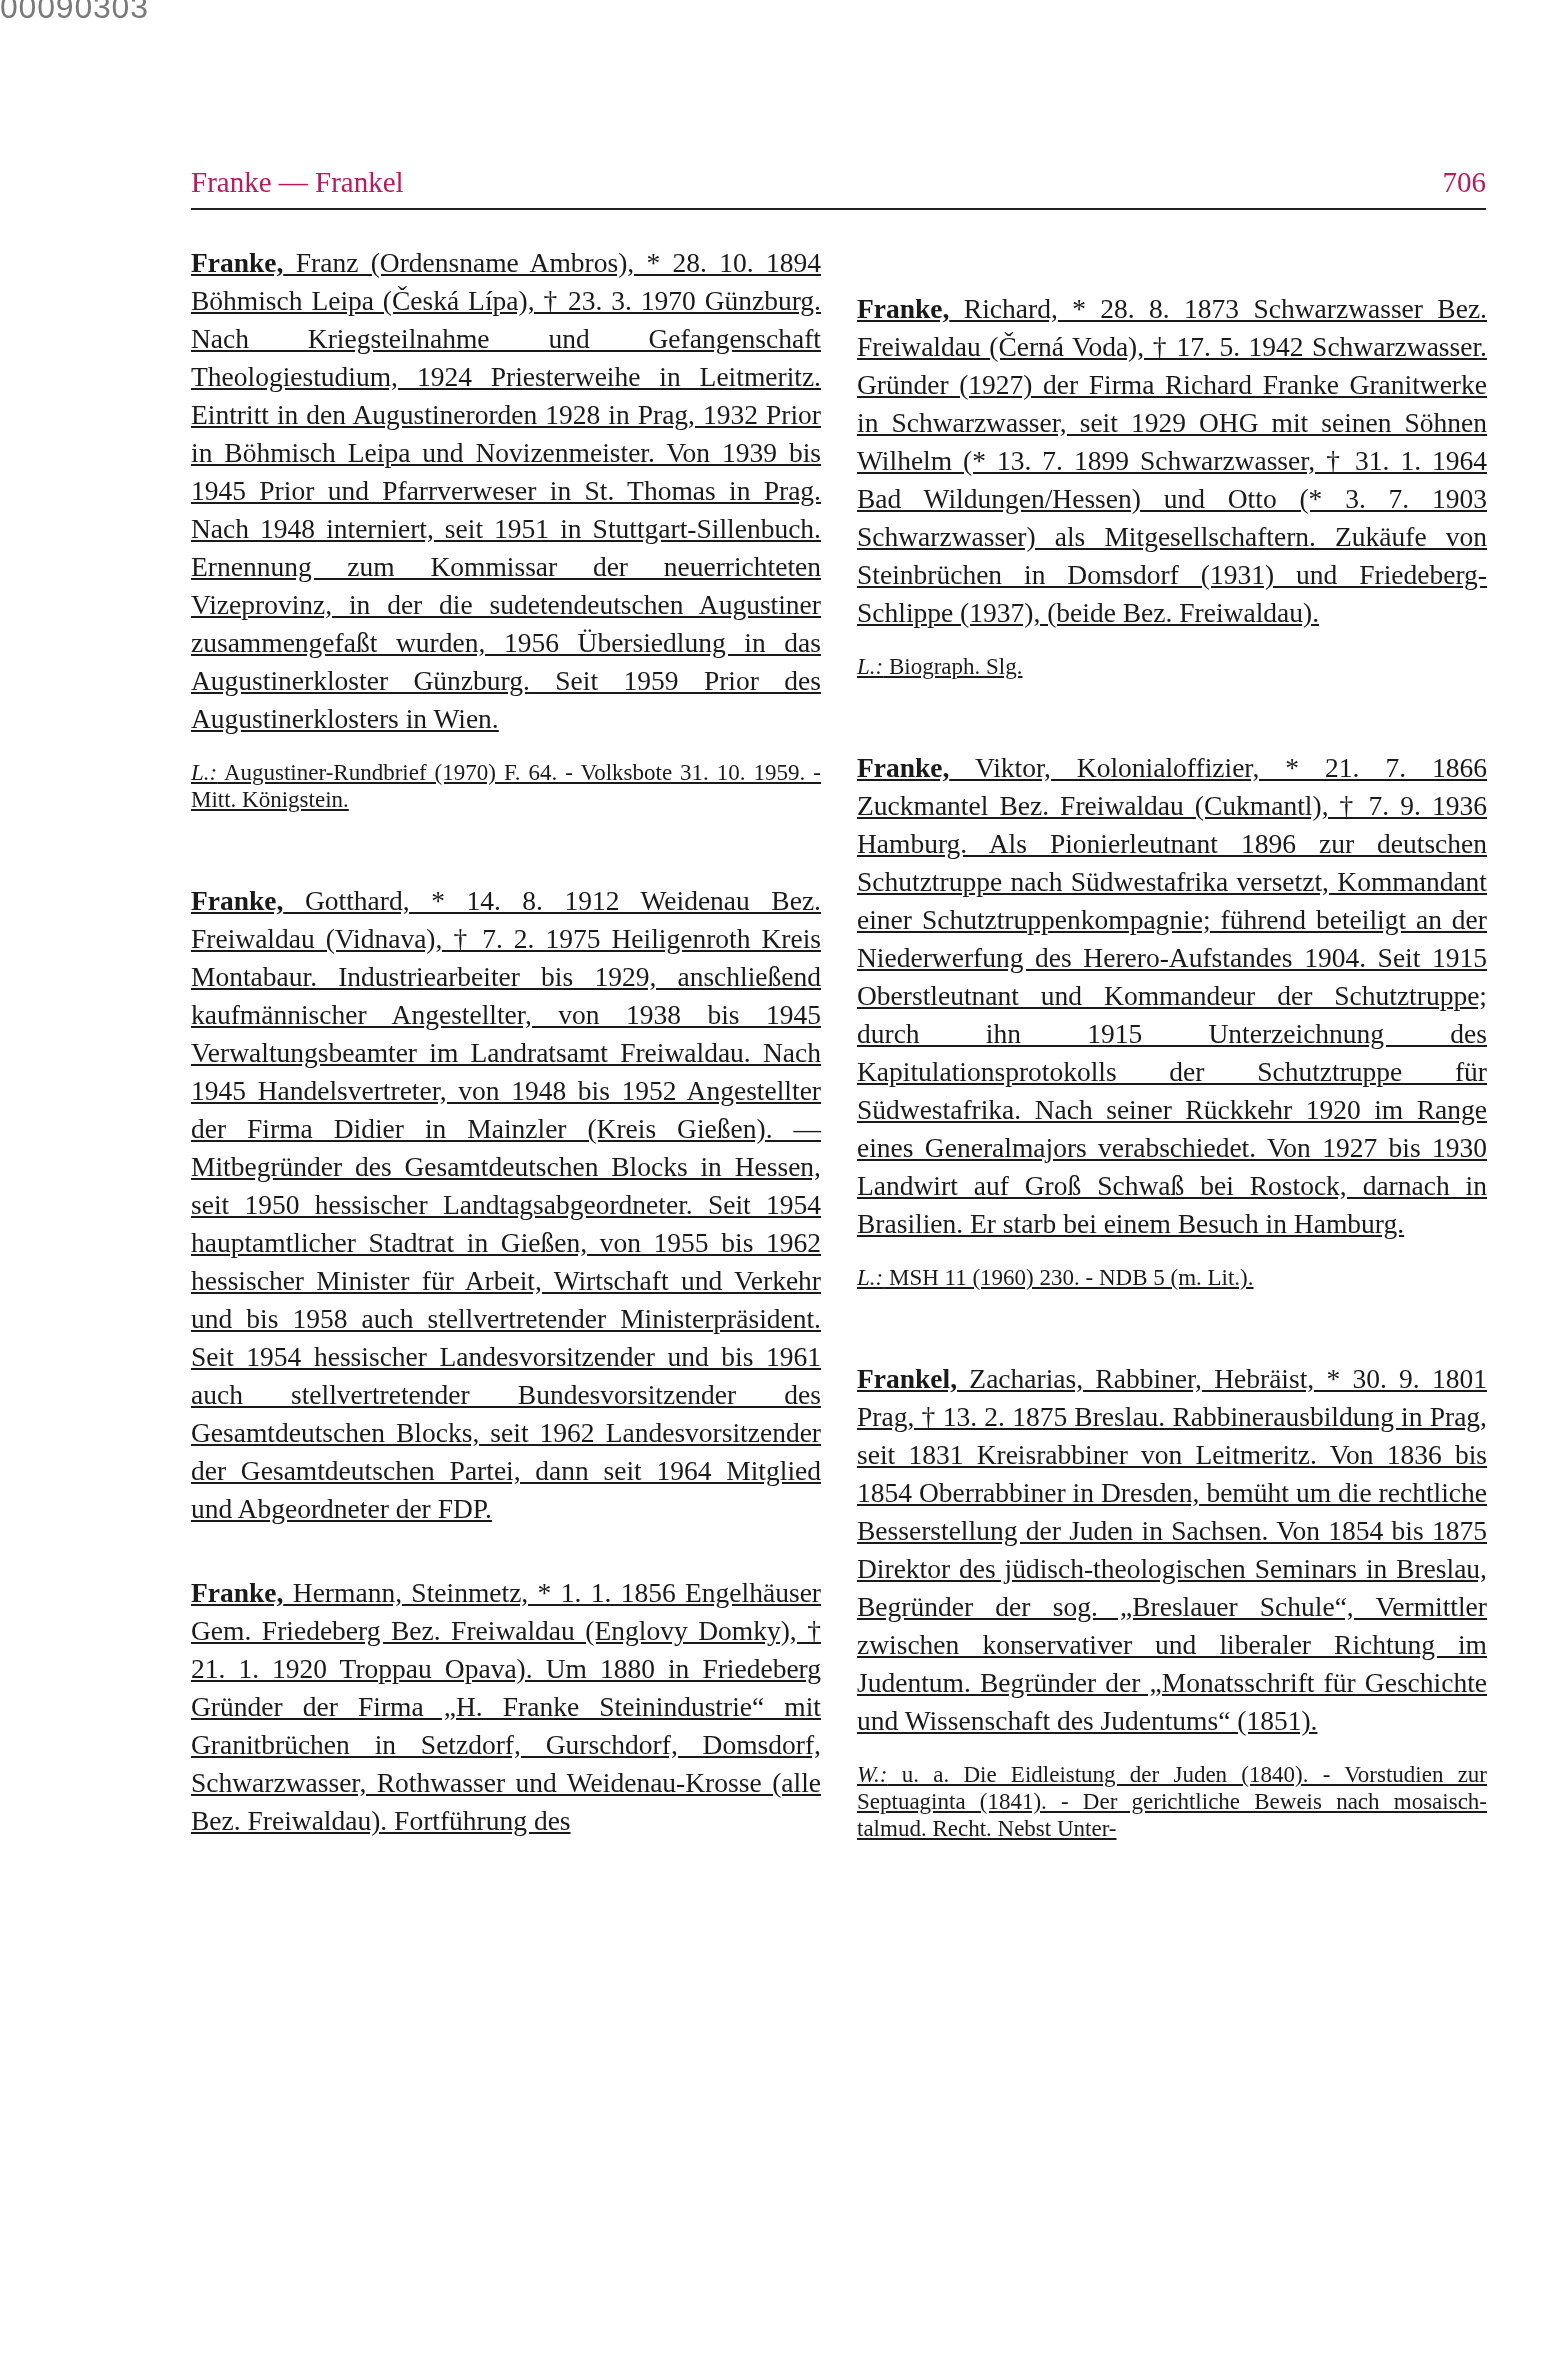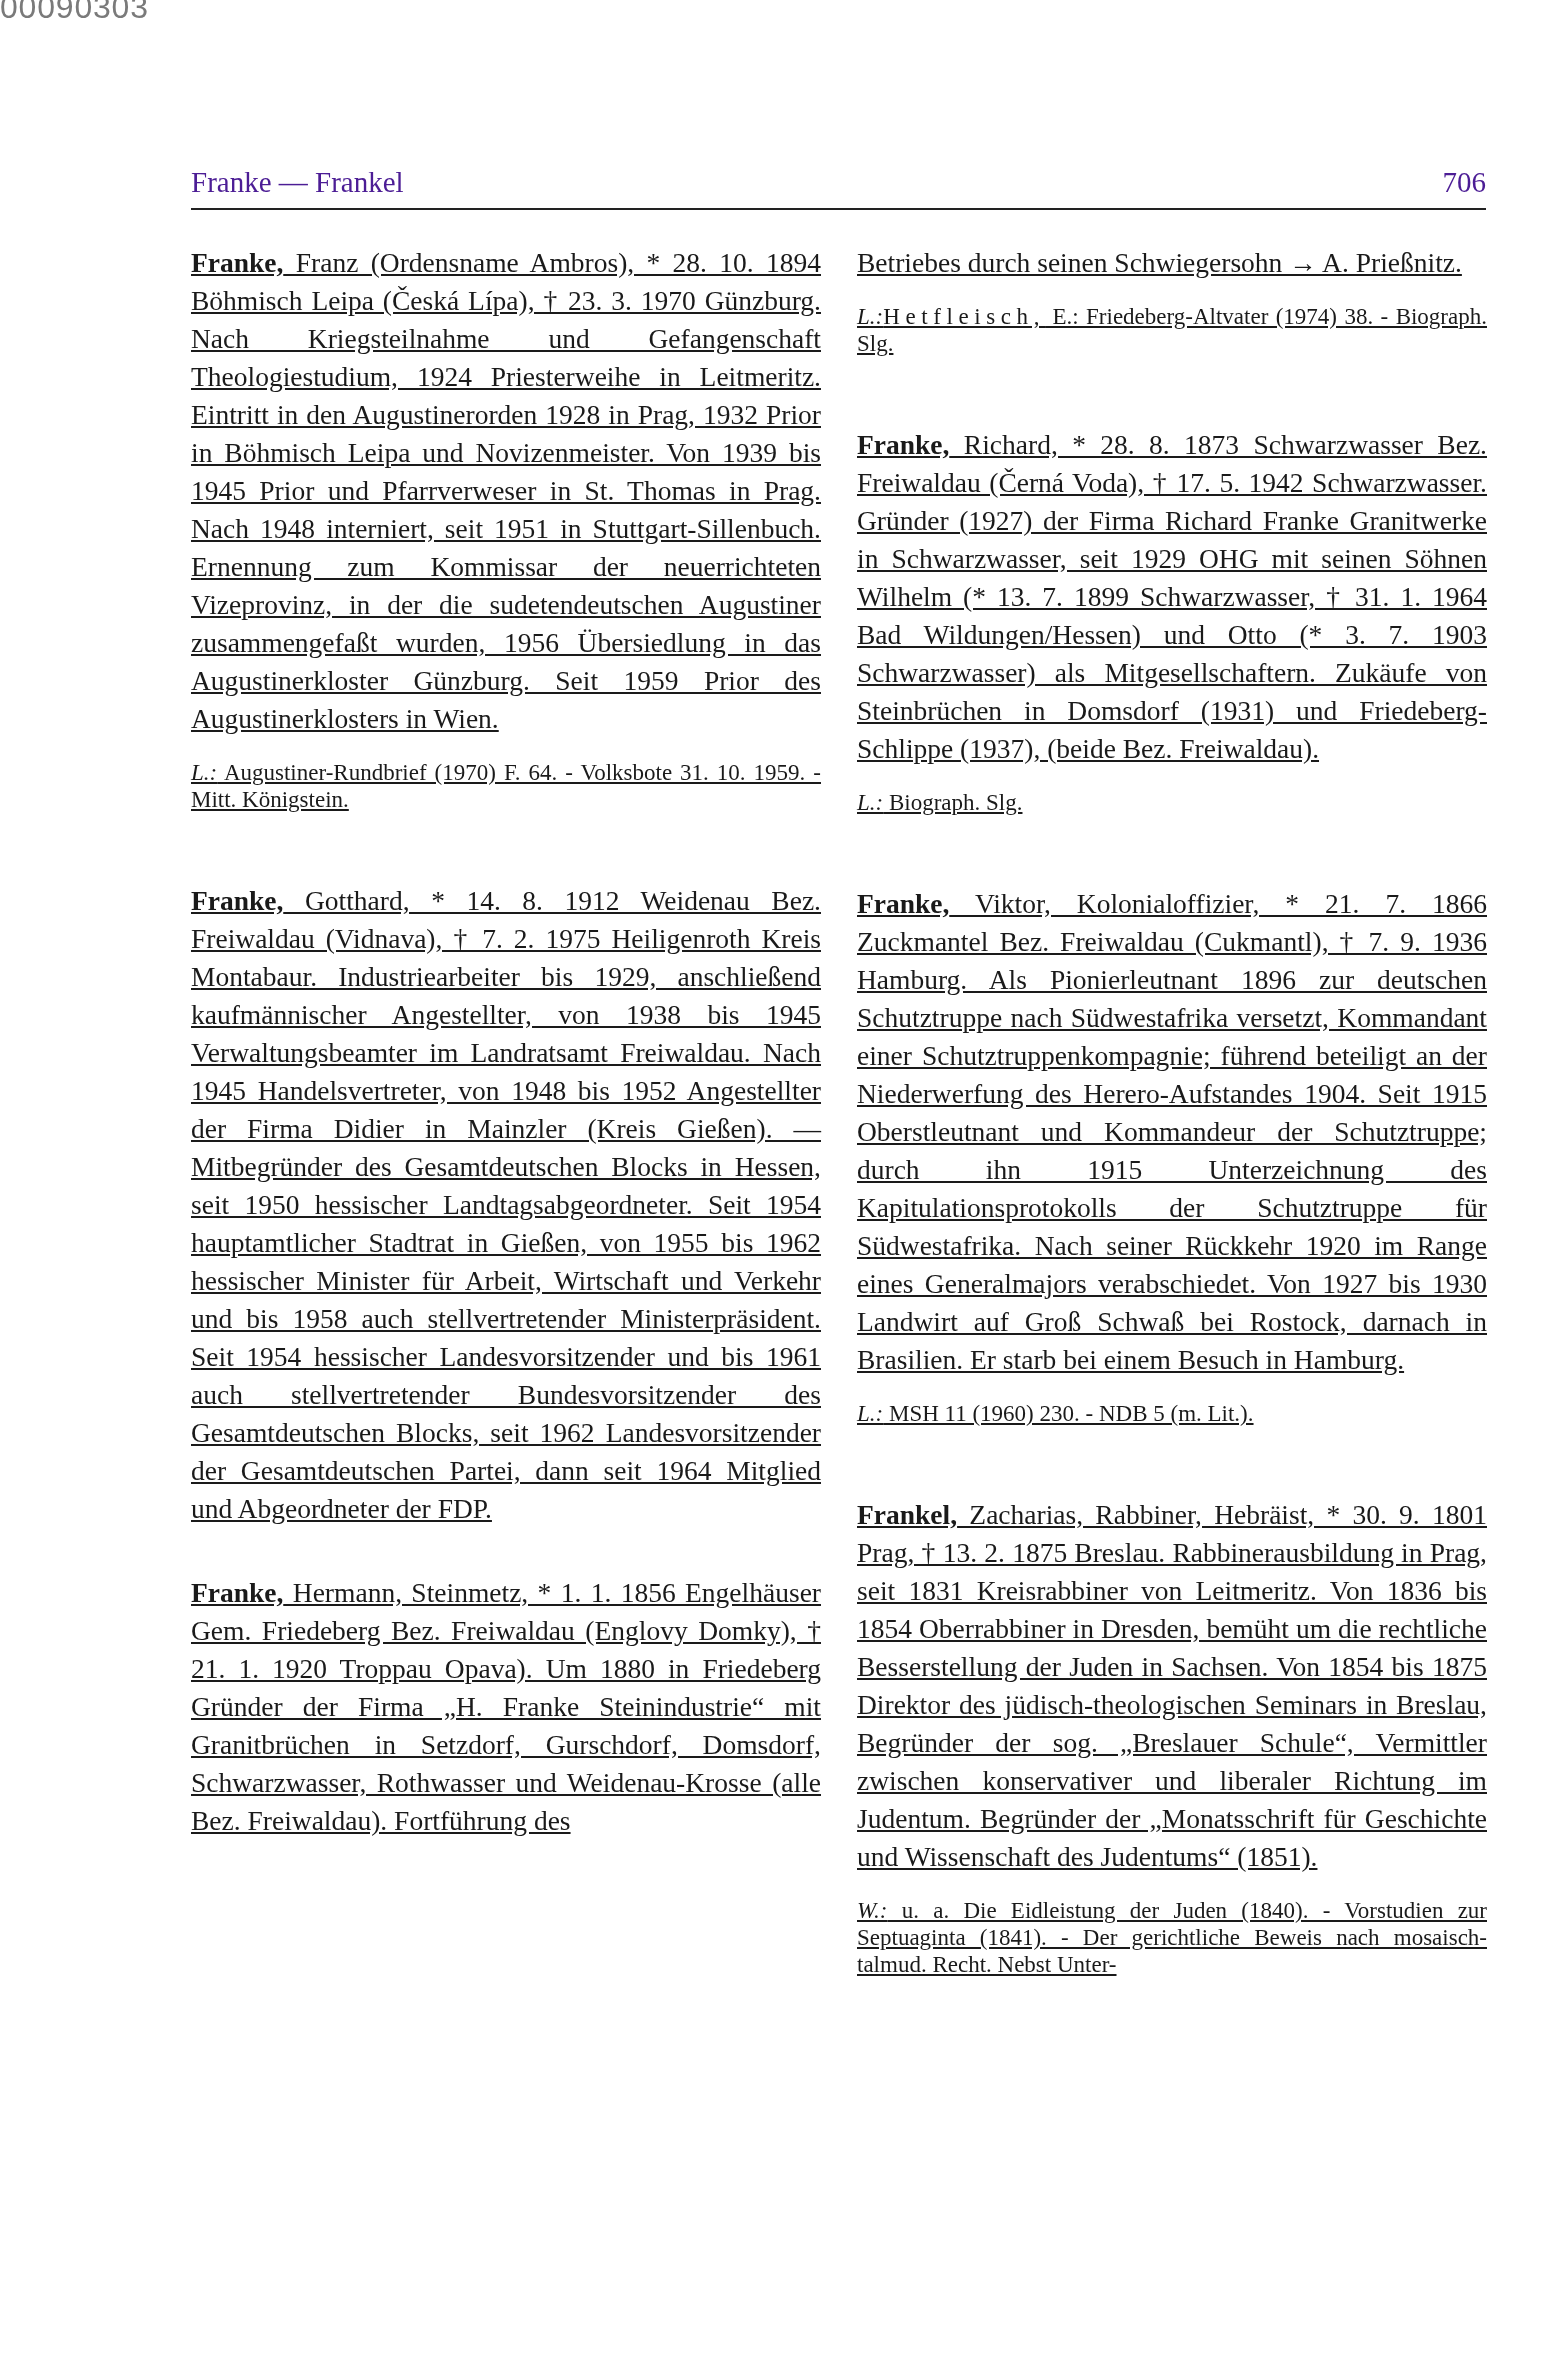--- a/index.html
+++ b/index.html
@@ -8,21 +8,21 @@
     font-family: "Liberation Serif", "DejaVu Serif", serif; color: #1a1a1a;
   }
   .scan-id {
     position: absolute; left: 0; top: -11px;
     font-family: "Liberation Sans", "DejaVu Sans", sans-serif;
     font-size: 32px; color: #7a7a7a; letter-spacing: 0.8px;
   }
   .running-head {
     position: absolute; left: 191px; top: 166px; width: 1295px;
     display: flex; justify-content: space-between; align-items: flex-end;
-    font-size: 29px; color: #4c1d95;
+    font-size: 29px; color: #be185d;
   }
   .head-rule {
     position: absolute; left: 191px; top: 208px; width: 1295px; height: 2.4px;
     background: #222;
   }
   .column {
     position: absolute; top: 244px; width: 630px;
     font-size: 27.5px; line-height: 38px; text-align: justify;
     hyphens: manual;
     text-decoration: underline;
@@ -64,24 +64,20 @@
 
   <div class="gap-lg"></div>
 
   <div class="entry-block">
     <p class="entry"><span class="name">Franke,</span><span> Hermann, Steinmetz, * 1. 1. 1856 En­gelhäuser Gem. Friedeberg Bez. Freiwaldau (Englovy Domky), † 21. 1. 1920 Troppau Opava). Um 1880 in Friedeberg Gründer der Firma „H. Franke Steinindustrie“ mit Granit­brüchen in Setzdorf, Gurschdorf, Domsdorf, Schwarzwasser, Rothwasser und Weidenau-Krosse (alle Bez. Freiwaldau). Fortführung des</span></p>
   </div>
 </div>
 
 <div class="column col-right">
 
-  <div class="entry-block">
-    <p class="entry" style="text-align:left">Betriebes durch seinen Schwiegersohn → A. Prießnitz.</p>
-    <p class="lit"><span class="lit-label">L.:</span><span class="spaced">Hetfleisch,</span><span> E.: Friedeberg-Altvater (1974) 38. - Biograph. Slg.</span></p>
-  </div>
 
   <div class="gap-lg"></div>
 
   <div class="entry-block">
     <p class="entry"><span class="name">Franke,</span><span> Richard, * 28. 8. 1873 Schwarzwasser Bez. Freiwaldau (Černá Voda), † 17. 5. 1942 Schwarzwasser. Gründer (1927) der Firma Ri­chard Franke Granitwerke in Schwarzwasser, seit 1929 OHG mit seinen Söhnen Wilhelm (* 13. 7. 1899 Schwarzwasser, † 31. 1. 1964 Bad Wildungen/Hessen) und Otto (* 3. 7. 1903 Schwarzwasser) als Mitgesellschaftern. Zukäufe von Steinbrüchen in Domsdorf (1931) und Friedeberg-Schlippe (1937), (beide Bez. Frei­waldau).</span></p>
     <p class="lit"><span class="lit-label">L.:</span><span> Biograph. Slg.</span></p>
   </div>
 
   <div class="gap-lg"></div>
 

